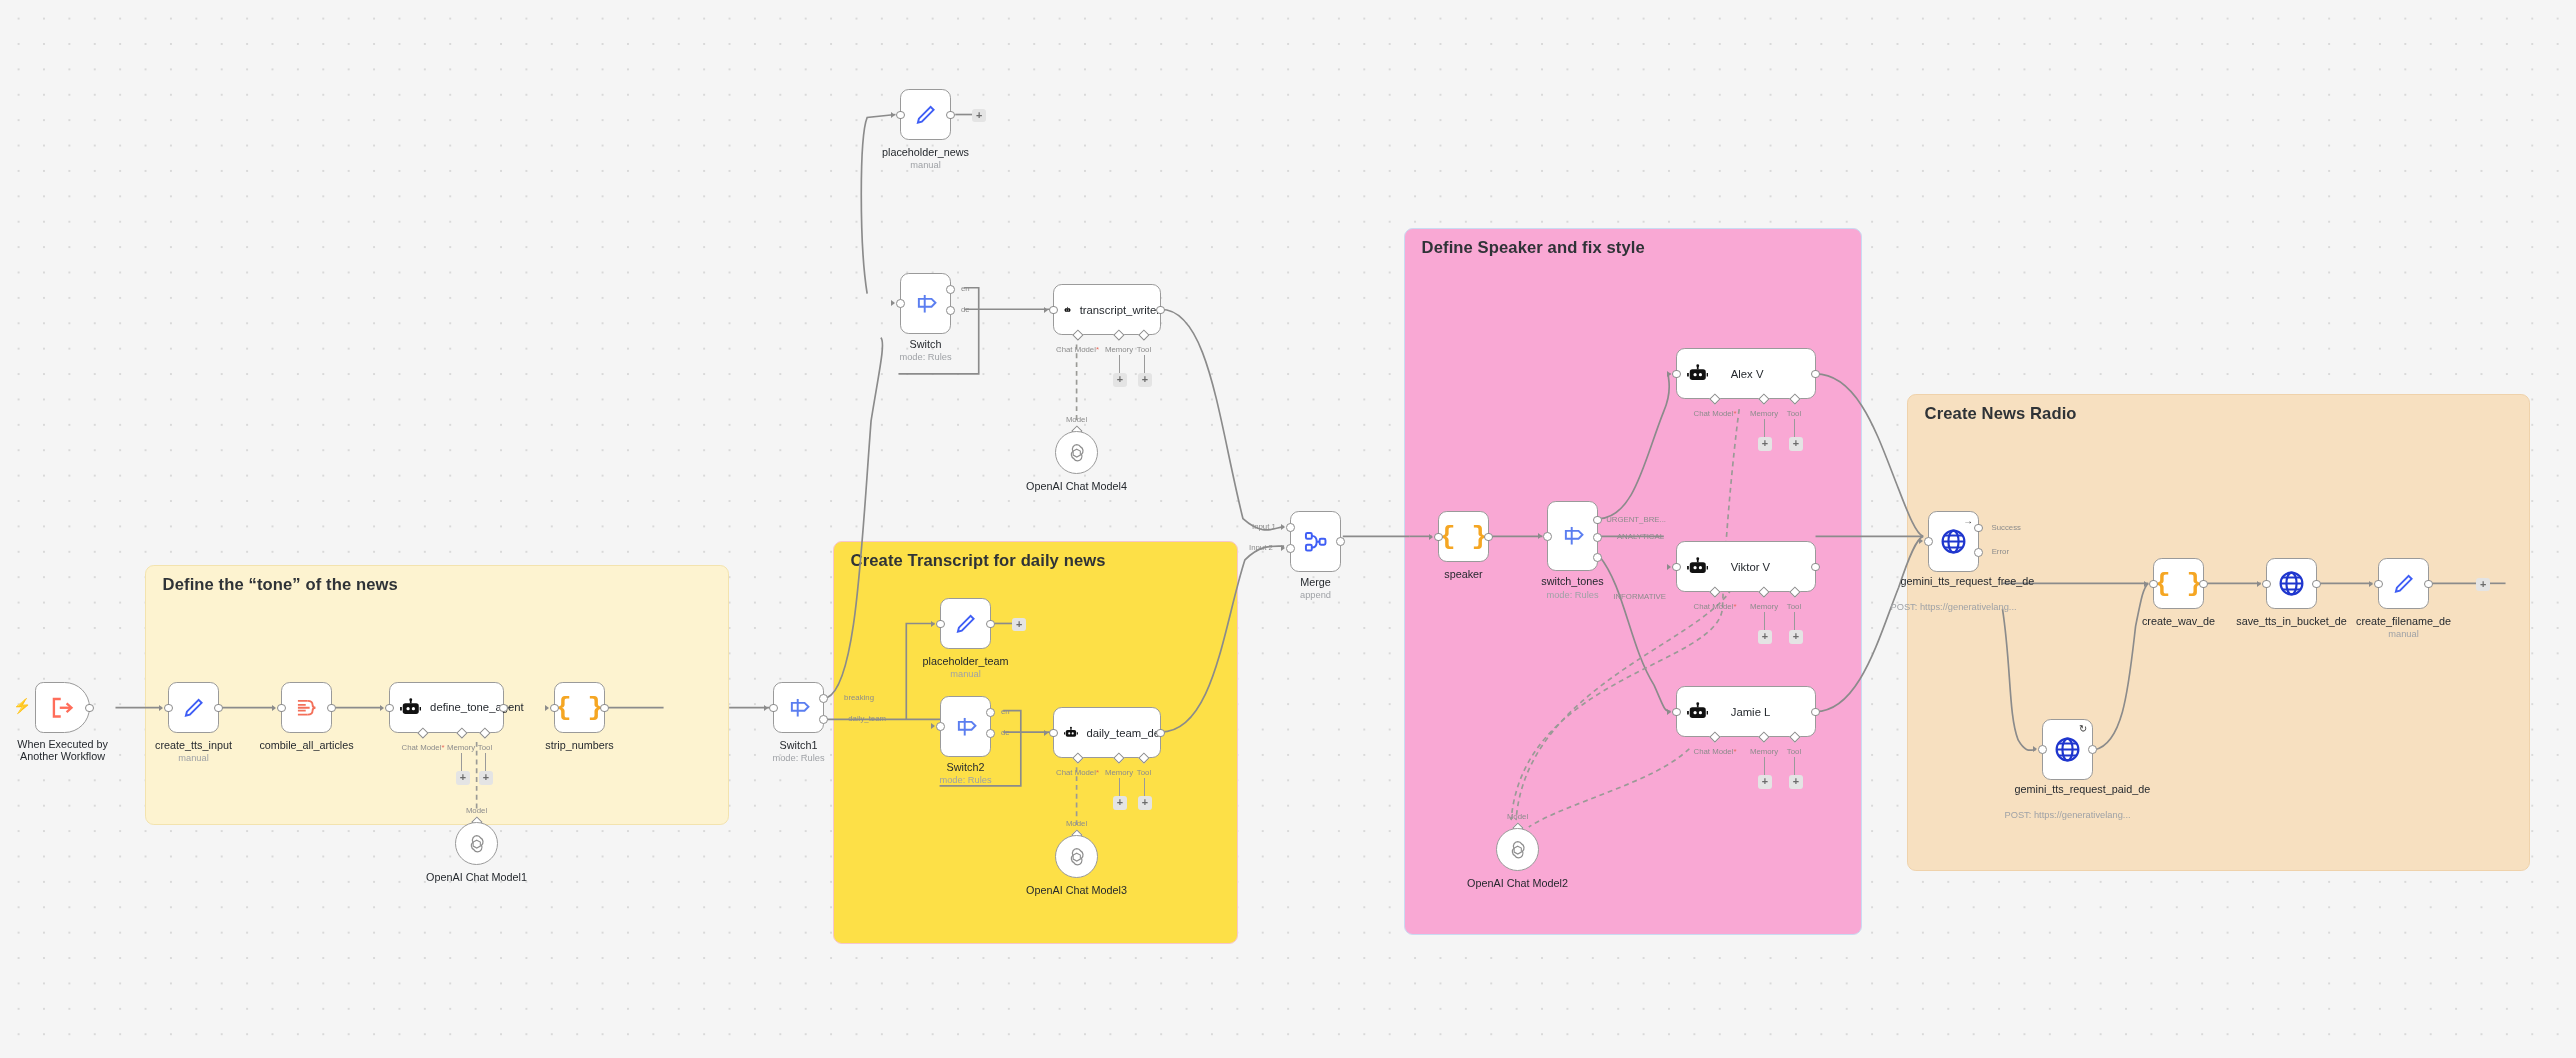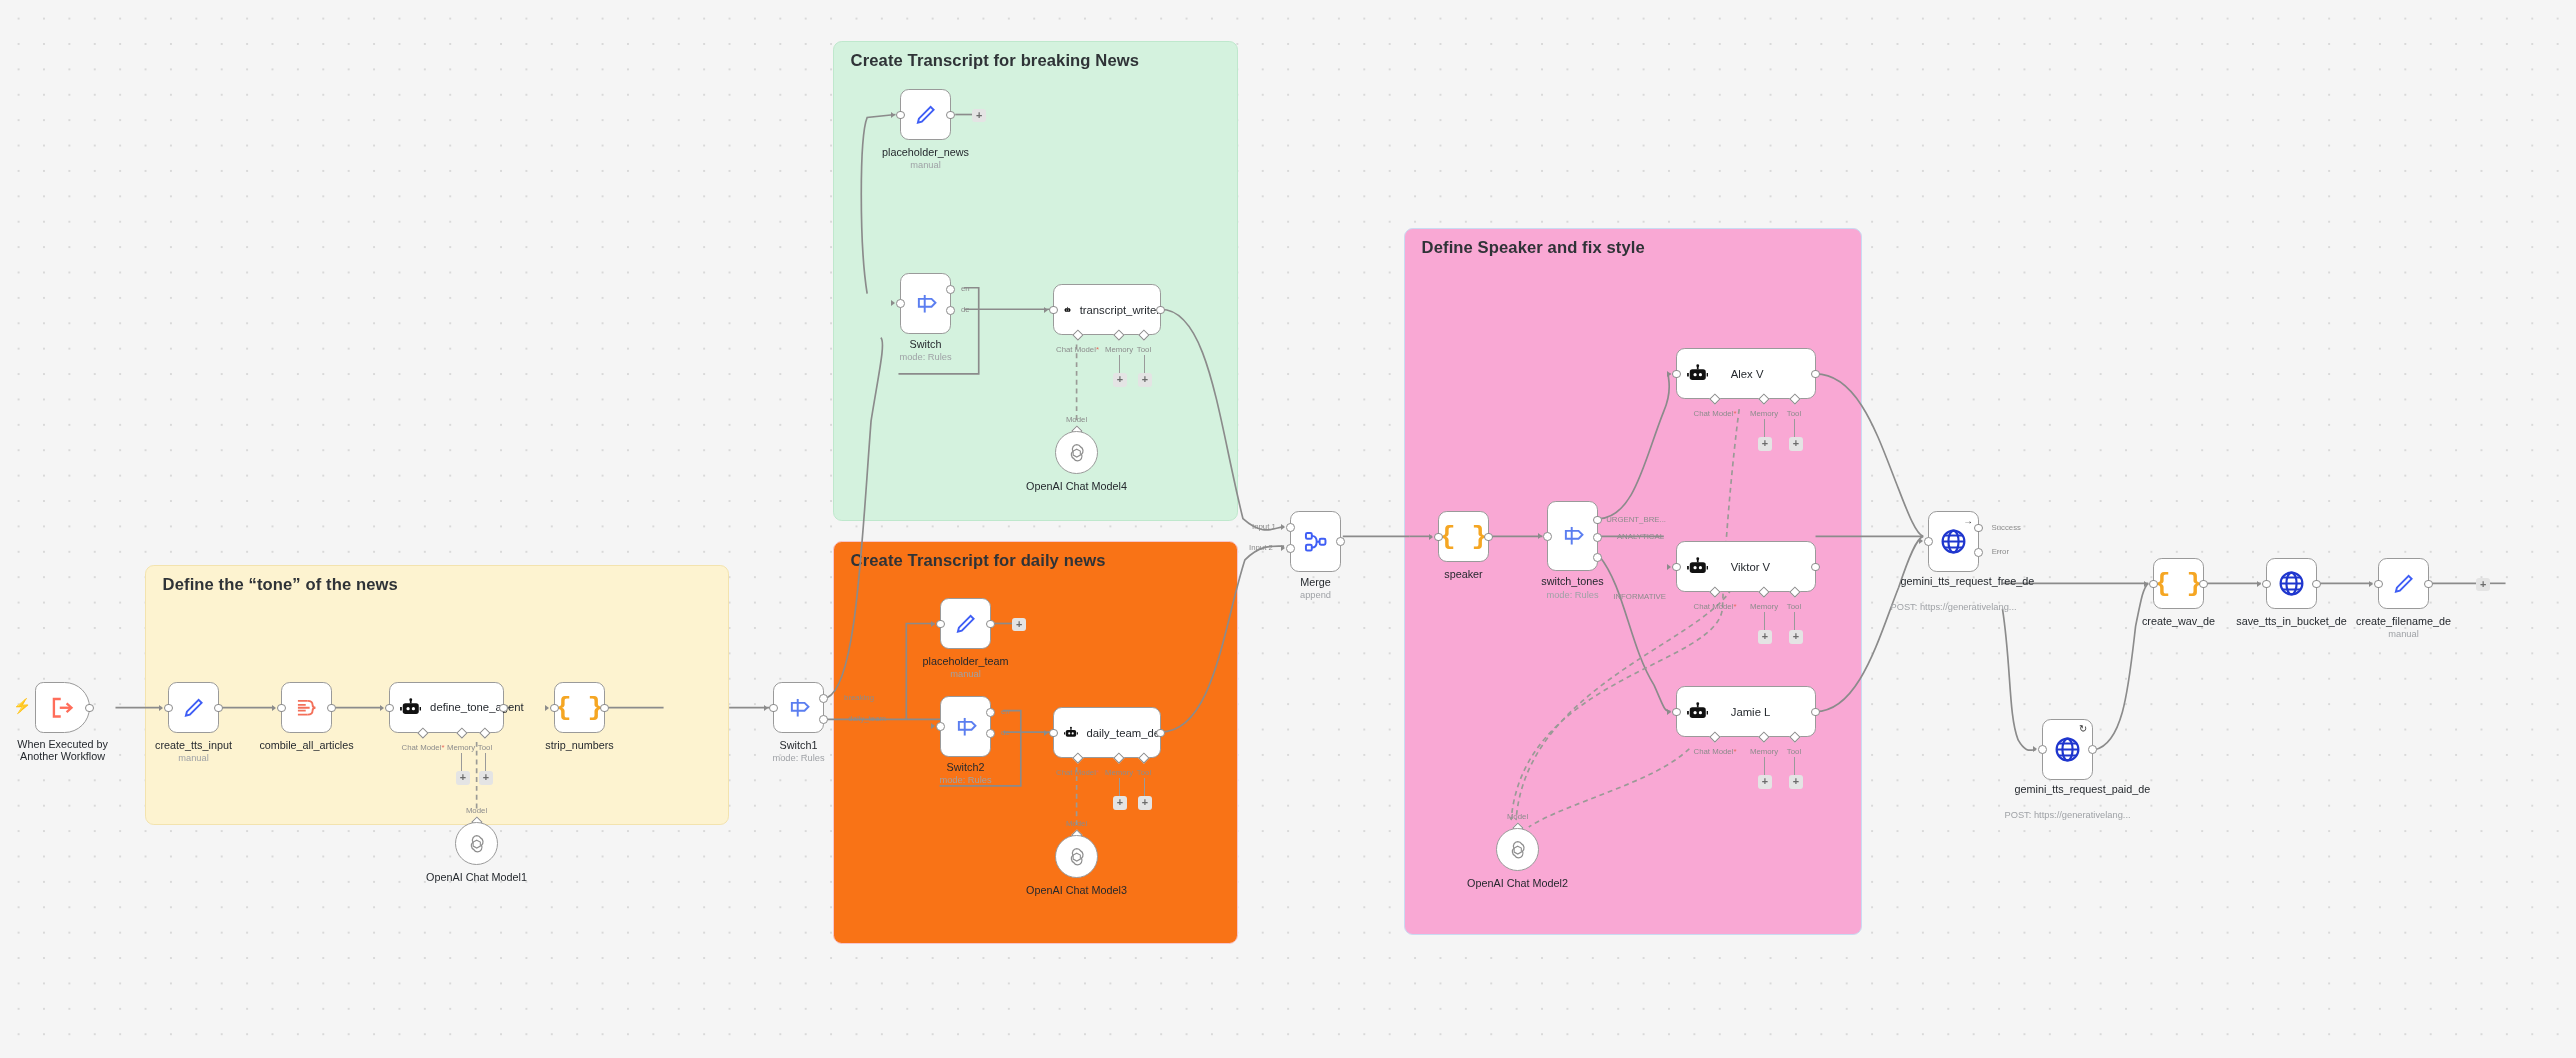--- a/index.html
+++ b/index.html
@@ -17,21 +17,21 @@
 
   
   .sticky{ position:absolute; border-radius:8.8px; border:1px solid rgba(0,0,0,.06); }
   .sticky .sticky-title{
     position:absolute; left:16.6px; top:8.8px;
     font-size:16.6px; font-weight:700; color:#2f3337; letter-spacing:0.1px;
     white-space:nowrap;
   }
   .sticky.yellow{ background:#fdf3d0; border-color:#f3e3ae;}
   .sticky.green { background:#d4f2de; border-color:#bfe8cd;}
-  .sticky.pink  { background:#f97316; border-color:#f6c6ce;}
+  .sticky.pink  { background:#fde047; border-color:#f6c6ce;}
   .sticky.blue  { background:#f9a8d4; border-color:#c9dbf2;}
   .sticky.orange{ background:#f7e0c0; border-color:#efd2ab;}
 
   
   #edges{ position:absolute; left:0; top:0; width:2576px; height:1059px; pointer-events:none; }
   #edges path{ fill:none; stroke:#8b8b8b; stroke-width:1.7px; }
   #edges path.dash{ stroke-dasharray:5 4; stroke:#9a9a96; }
 
   
   .node{ position:absolute; }
@@ -87,28 +87,28 @@
   .corner{ position:absolute; right:4.9px; top:2.9px; font-size:9.8px; color:#3a3a3a;}
 </style>
 </head>
 <body>
 
 <div id="canvas">
 
   <div class="sticky yellow" style="left:145px;top:565px;width:584px;height:260px;">
     <div class="sticky-title">Define the “tone” of the news</div>
   </div>
-  <div class="sticky green" style="left:833px;top:41px;width:405px;height:480px;">
-    <div class="sticky-title">Create Transcript for breaking News</div>
-  </div>
   <div class="sticky pink" style="left:833px;top:541px;width:405px;height:403px;">
     <div class="sticky-title">Create Transcript for daily news</div>
   </div>
   <div class="sticky blue" style="left:1404px;top:228px;width:458px;height:707px;">
     <div class="sticky-title">Define Speaker and fix style</div>
+  </div>
+  <div class="sticky orange" style="left:1907px;top:394px;width:623px;height:477px;">
+    <div class="sticky-title">Create News Radio</div>
   </div>
 
   <svg id="edges" viewBox="0 0 2632 1082" width="2576" height="1059">
 
     <path d="M118,723 L165,723"></path>
     <path d="M224,723 L280,723"></path>
     <path d="M334,723 L390,723"></path>
     <path d="M474,723 L522,723"></path>
     <path d="M618,723 L678,723"></path>
     <path d="M745,723 L790,723"></path>

